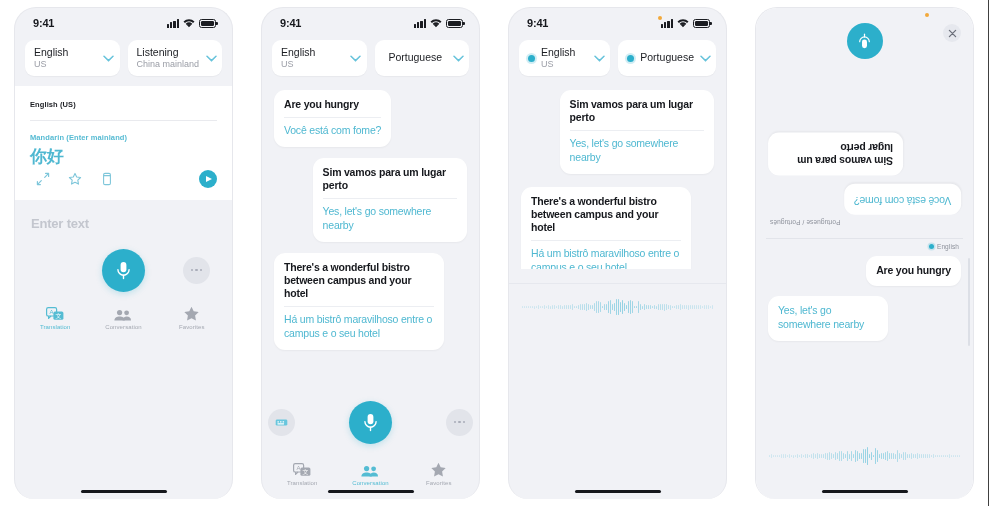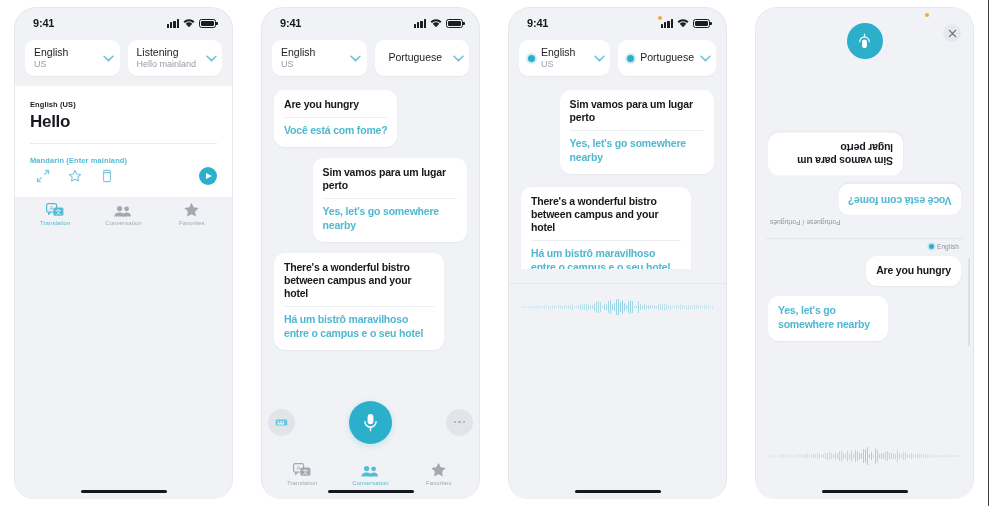--- a/index.html
+++ b/index.html
@@ -102,21 +102,21 @@
              width:86px;height:3.4px;background:#16181d;border-radius:3px; }
 
   
   .convo { flex:1; padding: 4px 12px 0 12px; display:flex; flex-direction:column; gap:11px; overflow:hidden; }
   .bubble { background:#fff; border-radius:11px; padding: 8px 10px 9px 10px; max-width:80%;
             box-shadow:0 1px 2px rgba(20,22,30,0.045); }
   .bubble.left { align-self:flex-start; }
   .bubble.right { align-self:flex-end; }
   .b-src { font-size:10.5px; font-weight:700; color:#16181d; line-height:1.26; letter-spacing:-0.2px;}
   .b-sep { height:1px; background:#eceef2; margin:6px 0 6px 0; }
-  .b-dst { font-size:10.5px; font-weight:700; color:#4FB8D1; line-height:1.3; letter-spacing:-0.2px;}
+  .b-dst { font-size:10.5px; font-weight:400; color:#4FB8D1; line-height:1.3; letter-spacing:-0.2px;}
   .bubble.ghost { background:#fbfbfd; box-shadow:none; }
   .b-ghost { font-size:11.5px; font-weight:600; color:#d4d7de; letter-spacing:-0.2px; }
 
   
   .waveform { height:26px; display:flex; align-items:center; justify-content:center; gap:1px; padding:0 6px; }
   .waveform i { display:block; width:1px; background:#8fd0e2; border-radius:1px; }
   .wave-sep { height:1px; background:#e6e8ee; margin:0 0 10px 0; }
 
   
   .f2f { display:flex; flex-direction:column; height:100%; background:#F1F2F6; }
@@ -172,35 +172,35 @@
           </div>
           <div class="chev">
             <svg width="11" height="7" viewBox="0 0 11 7">
                 <path d="M1 1.3 5.5 5.6 10 1.3" stroke="#67c3db" stroke-width="1.5" fill="none" stroke-linecap="round"></path>
               </svg>
           </div>
         </div>
         <div class="langsel">
           <div class="langtxt">
             <div class="langname">Listening</div>
-            <div class="langregion">Hello mainland</div>
+            <div class="langregion">China mainland</div>
           </div>
           <div class="chev">
             <svg width="11" height="7" viewBox="0 0 11 7">
                 <path d="M1 1.3 5.5 5.6 10 1.3" stroke="#67c3db" stroke-width="1.5" fill="none" stroke-linecap="round"></path>
               </svg>
           </div>
         </div>
       </div>
 
       <div class="transcard">
         <div class="tlabel">English (US)</div>
-        <div class="tbig">Hello</div>
         <div class="divider"></div>
         <div class="tlabel accent">Mandarin (Enter mainland)</div>
+        <div class="tbig accent">你好</div>
       </div>
 
       <div class="tool-row">
         <div class="tool-ic">
           <svg width="14" height="14" viewBox="0 0 14 14">
               <path d="M12.6 1.4 8.7 5.3M12.6 1.4H9.6M12.6 1.4v3M1.4 12.6l3.9-3.9M1.4 12.6h3M1.4 12.6v-3" stroke="#7ec6da" stroke-width="1.2" fill="none" stroke-linecap="round" stroke-linejoin="round"></path>
             </svg>
         </div>
         <div class="tool-ic">
           <svg width="14" height="14" viewBox="0 0 14 14">
@@ -211,20 +211,39 @@
           <svg width="14" height="14" viewBox="0 0 14 14">
               <rect x="3.6" y="1.4" width="6.8" height="11.2" rx="1.4" stroke="#7ec6da" stroke-width="1.1" fill="none"></rect>
               <path d="M3.6 3.6h6.8" stroke="#7ec6da" stroke-width="1.1"></path>
             </svg>
         </div>
         <div class="play-btn">
             <span></span>
           </div>
       </div>
 
+      <div class="inputarea">
+        <div class="placeholder">Enter text</div>
+        <div class="mic-row">
+          <div class="mic-big">
+            <svg width="17" height="21" viewBox="0 0 17 21">
+                <rect x="5.6" y="2" width="5.8" height="10.2" rx="2.9" fill="#fff"></rect>
+                <path d="M2.9 9.6a5.6 5.6 0 0 0 11.2 0" stroke="#fff" stroke-width="1.4" fill="none" stroke-linecap="round"></path>
+                <path d="M8.5 15.3v3.2" stroke="#fff" stroke-width="1.4" stroke-linecap="round"></path>
+              </svg>
+          </div>
+          <div class="side-btn right">
+            <div class="dots">
+                <i></i>
+                <i></i>
+                <i></i>
+              </div>
+          </div>
+        </div>
+      </div>
 
       <div class="tabbar">
         <div class="tab active">
           <div class="ic">
             <svg width="18" height="15" viewBox="0 0 18 15">
                 <rect x="0.6" y="0.6" width="10" height="8.4" rx="1.6" fill="none" stroke="#54bcd3" stroke-width="1.2"></rect>
                 <path d="M2.6 9 2.6 11.4 5 9" fill="none" stroke="#54bcd3" stroke-width="1.2" stroke-linejoin="round"></path>
                 <rect x="7.4" y="4.4" width="10" height="8.4" rx="1.6" fill="#54bcd3"></rect>
                 <text x="12.4" y="11" font-size="6" fill="#fff" text-anchor="middle" font-family="Liberation Sans, sans-serif">文</text>
                 <text x="5.4" y="7.2" font-size="6" fill="#54bcd3" text-anchor="middle" font-family="Liberation Sans, sans-serif">A</text>

